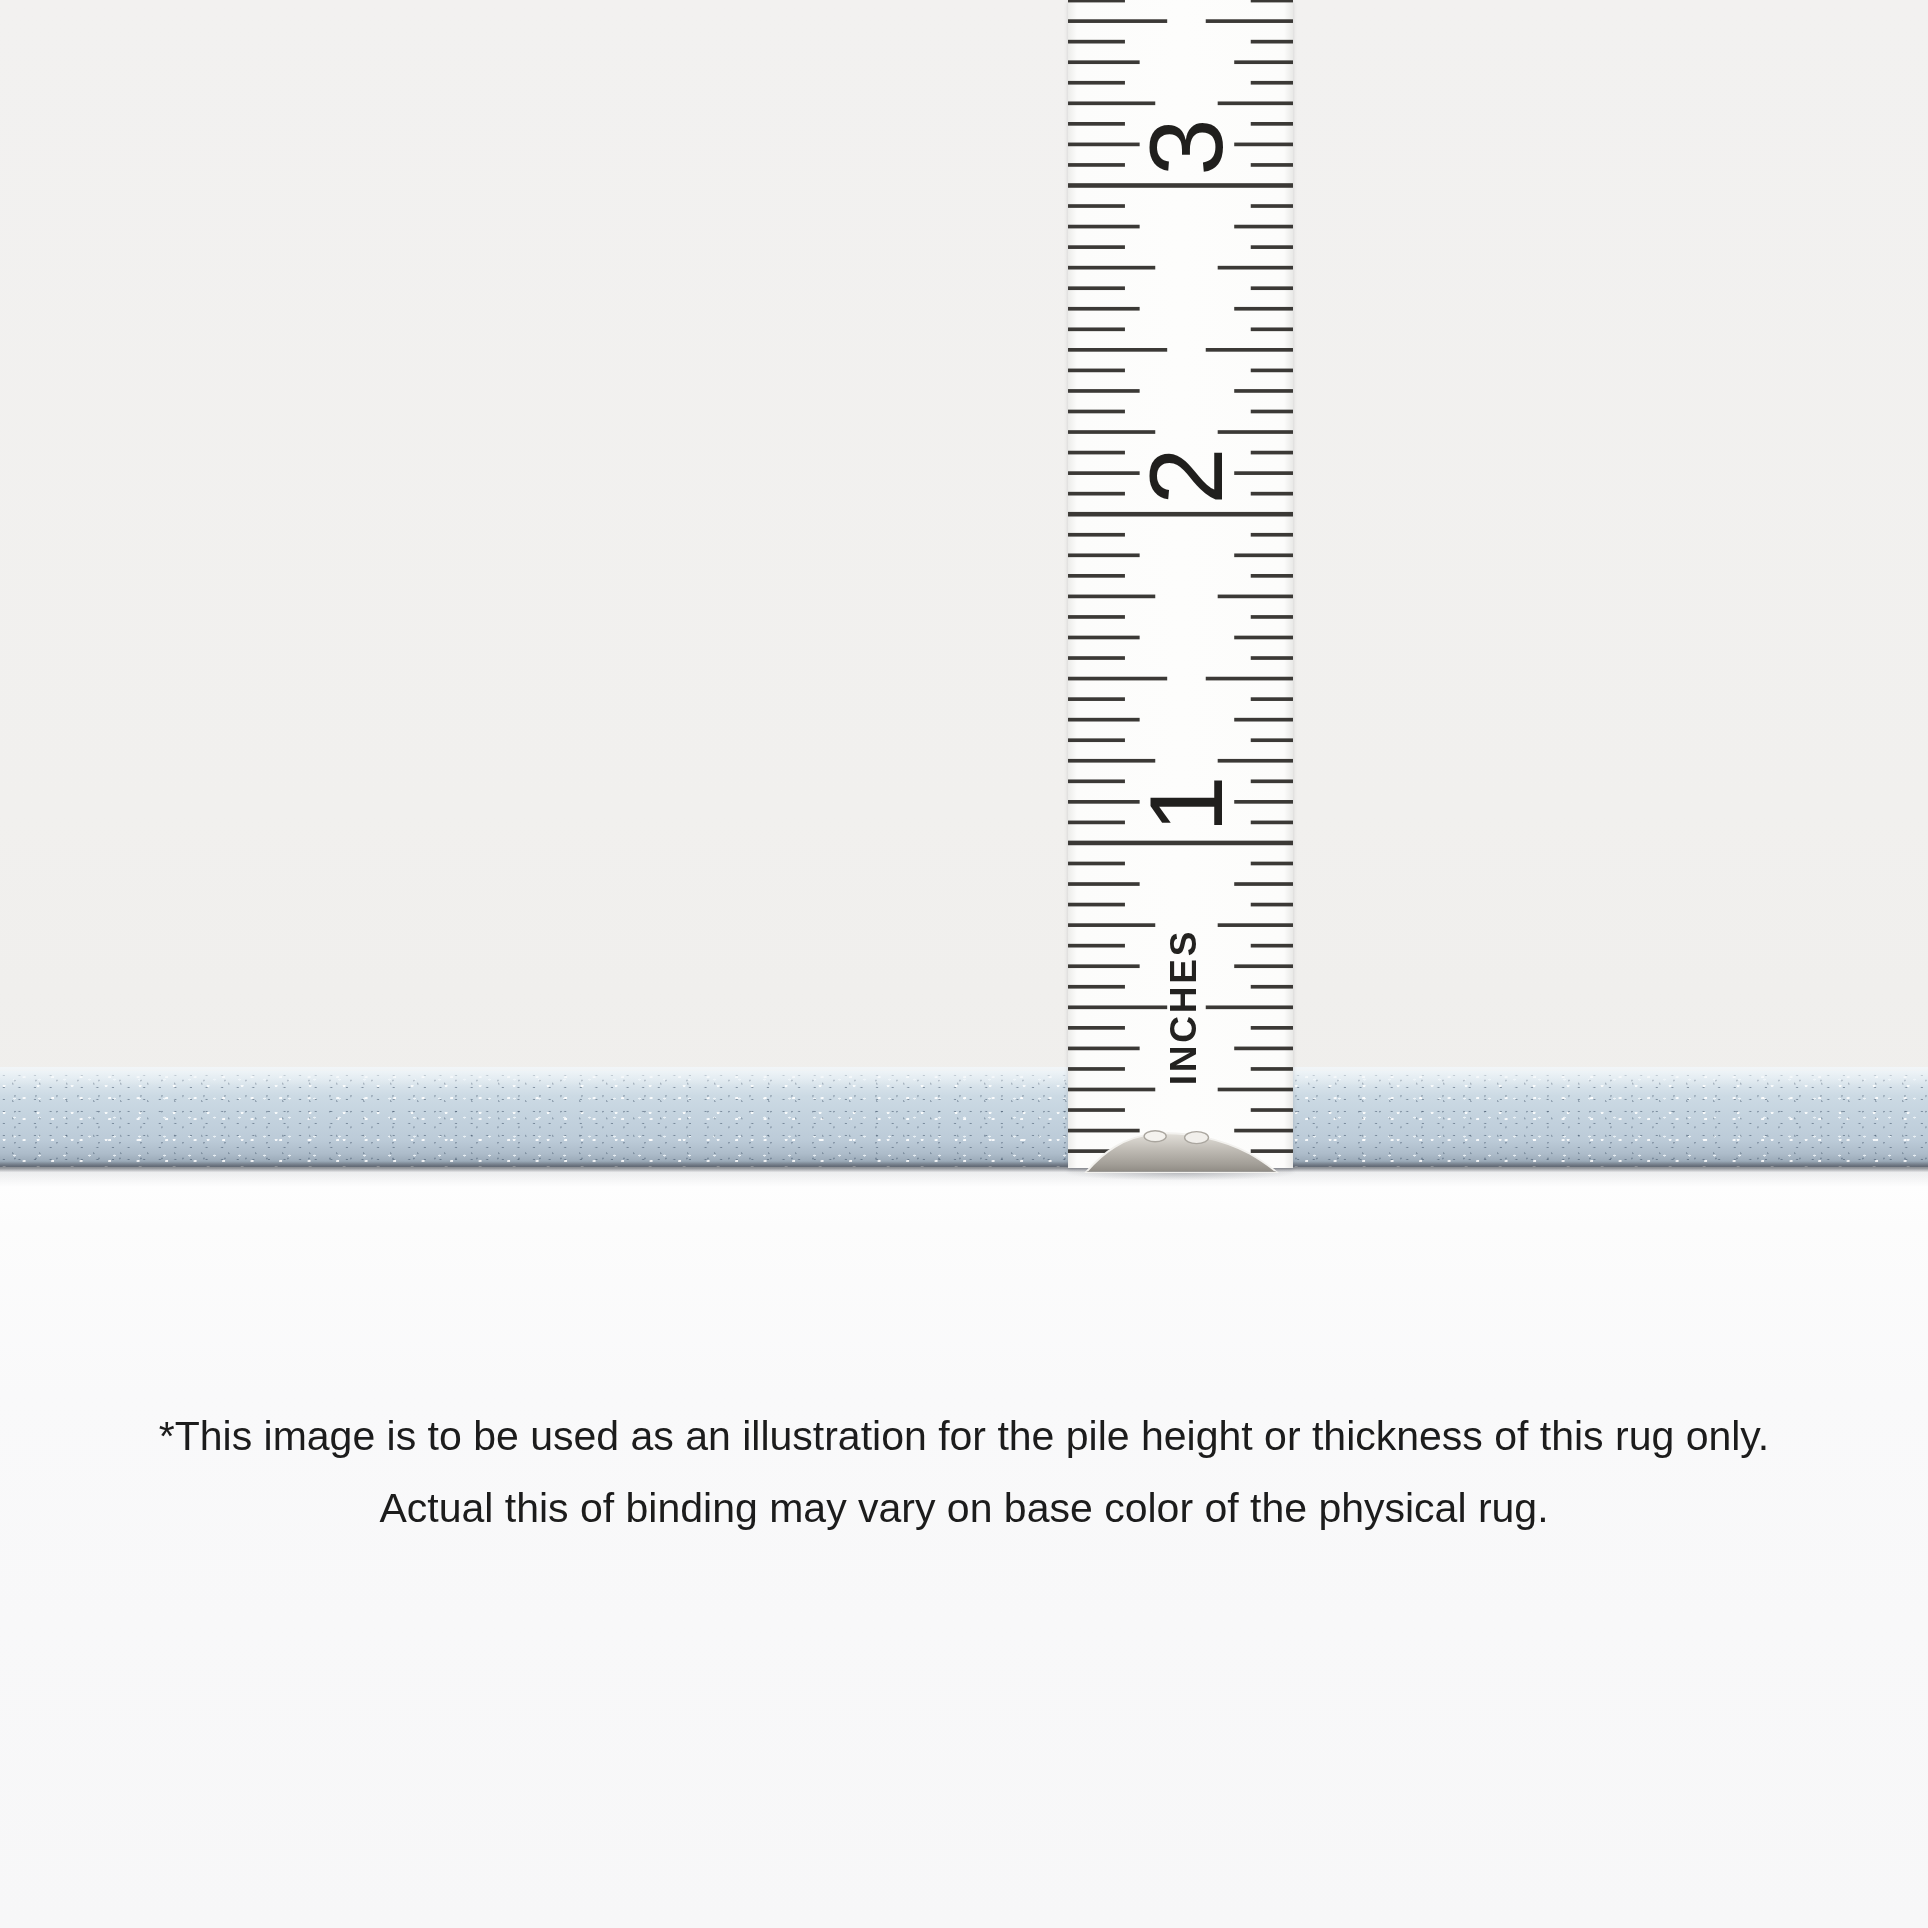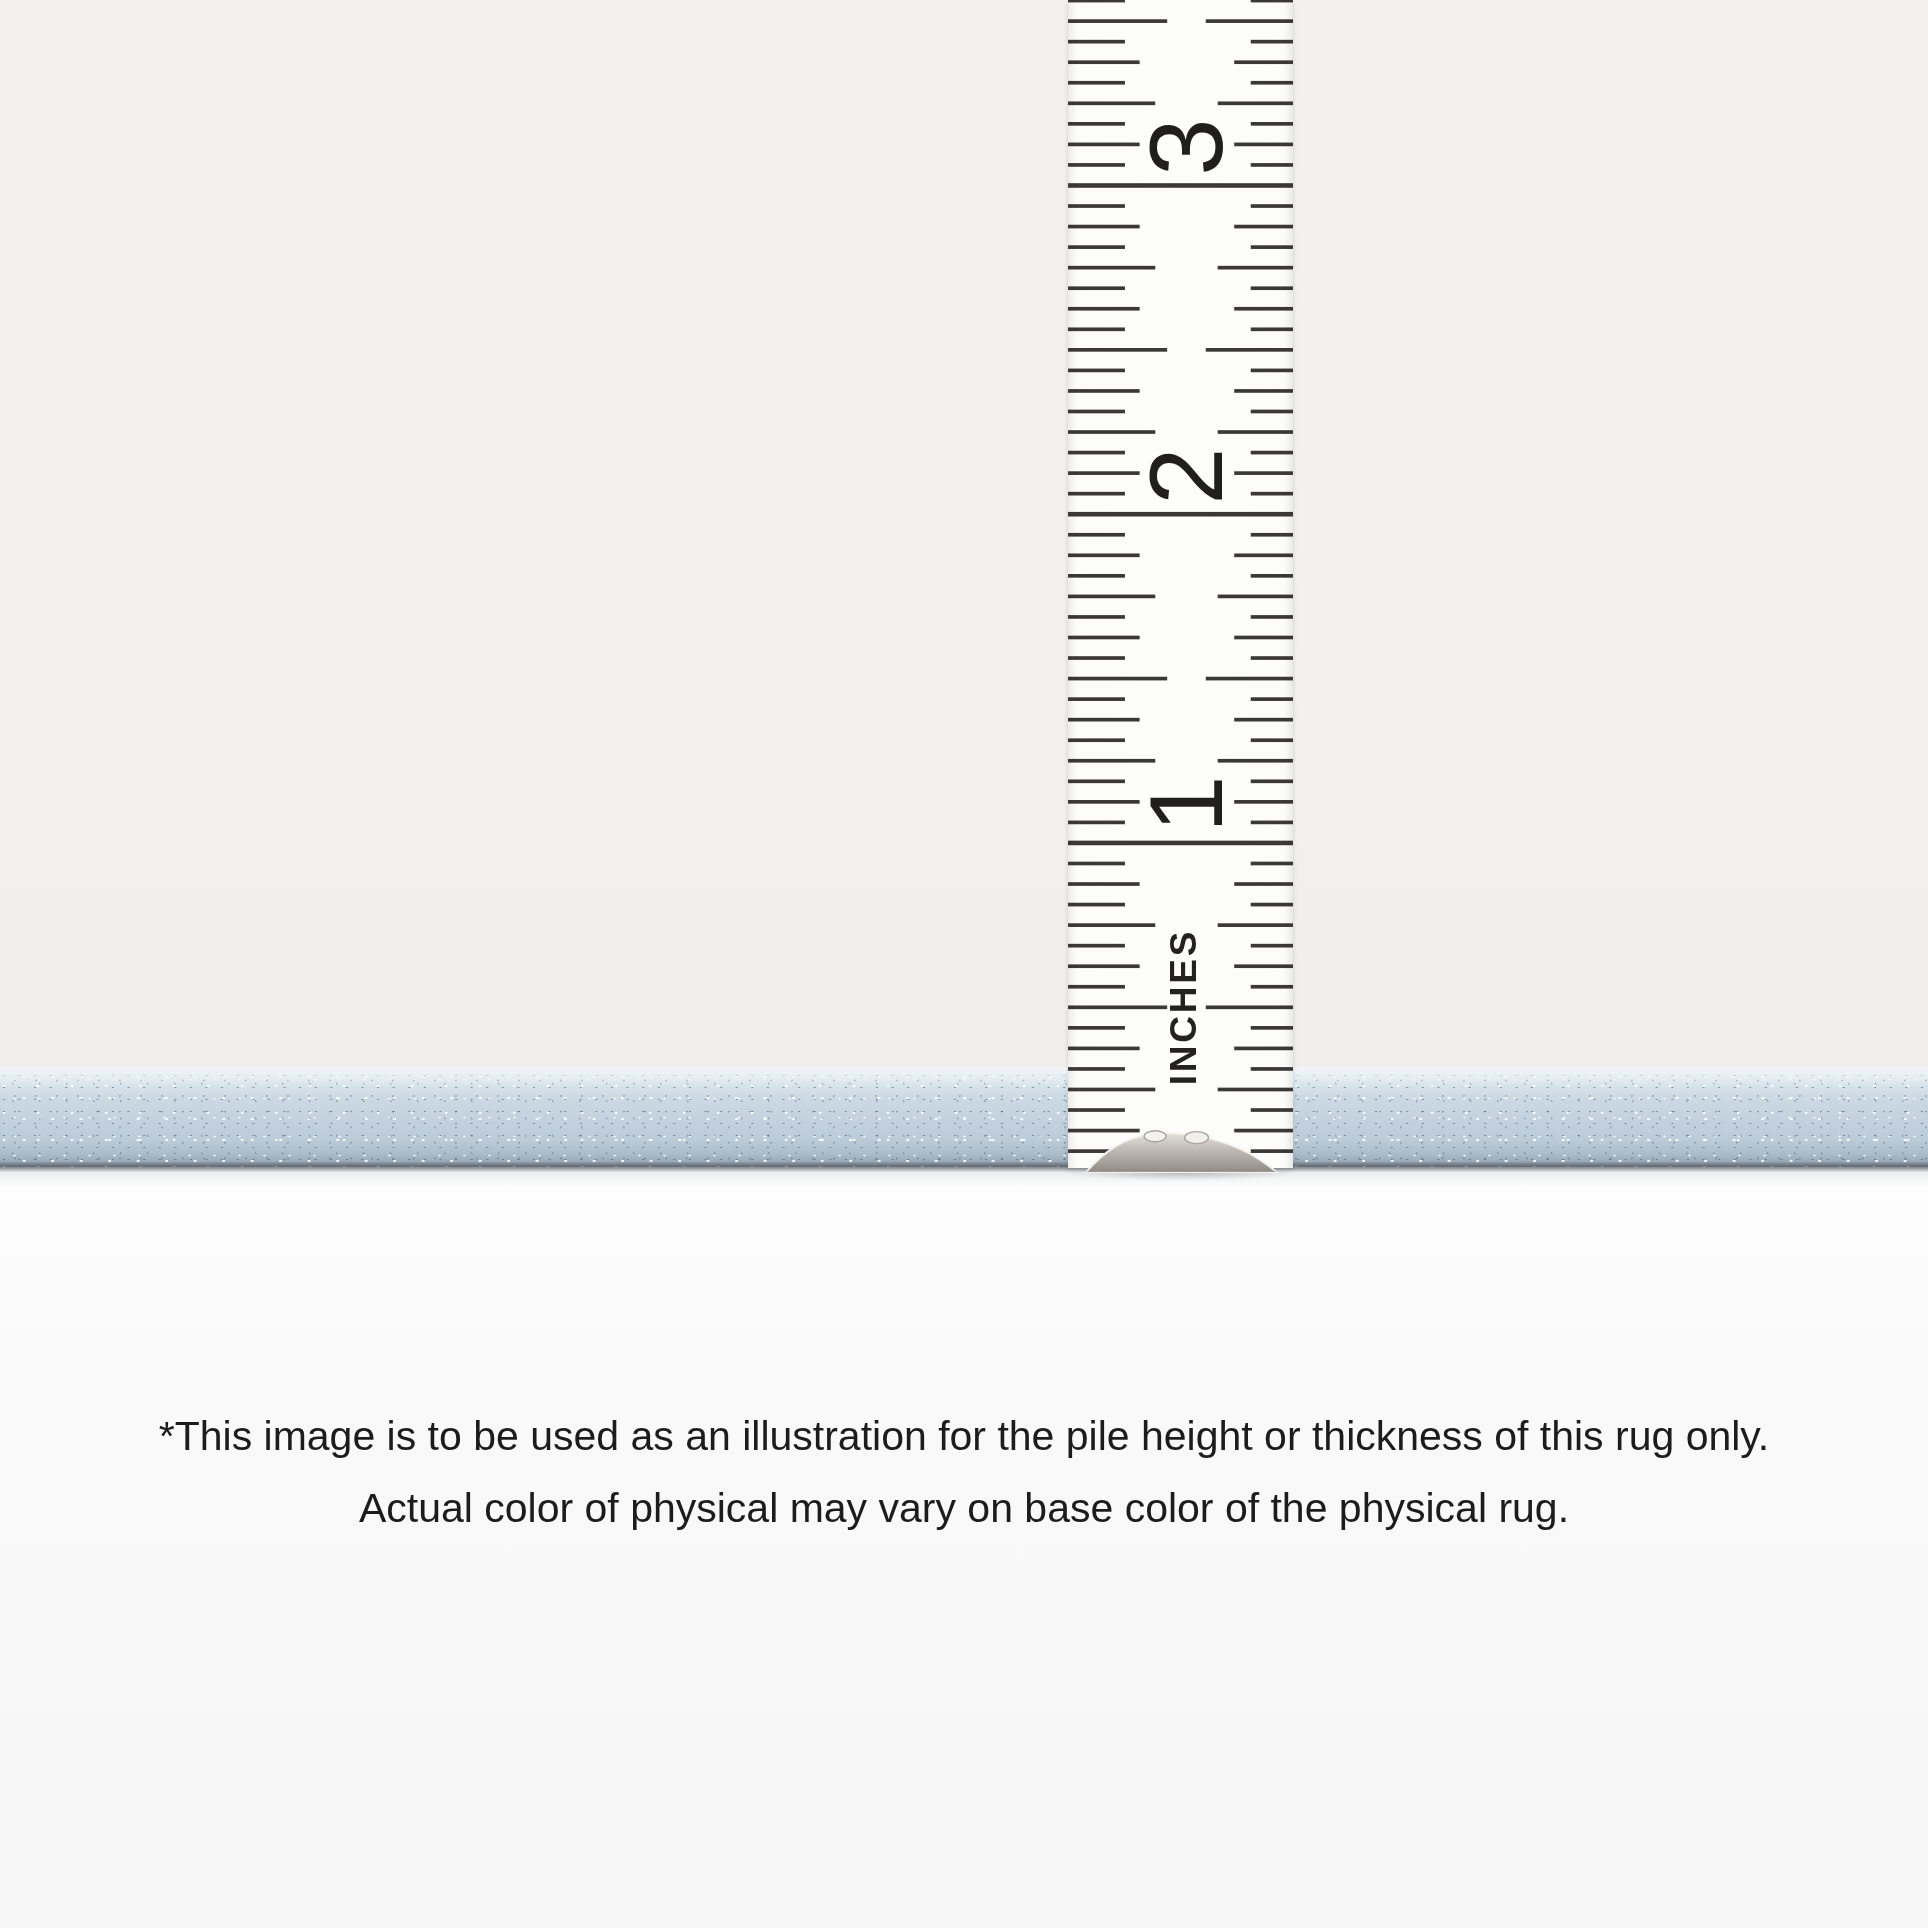--- a/index.html
+++ b/index.html
@@ -223,17 +223,17 @@
       </linearGradient>
     </defs>
     <path d="M 23 51 C 42 29 64 13 96 9.5 C 131 6 171 15 201 31 C 213 38 223 45 230 51 Z" fill="url(#metalGrad)" stroke="#f2f1ee" stroke-width="2"></path>
     <ellipse cx="98" cy="12" rx="12" ry="6" fill="#f4f2ee" stroke="#aaa69f" stroke-width="1.5"></ellipse>
     <ellipse cx="143" cy="13.5" rx="13" ry="6.5" fill="#f1efeb" stroke="#aaa69f" stroke-width="1.5"></ellipse>
     <path d="M 25 50 L 228 50 L 230 51 L 23 51 Z" fill="rgba(70,68,64,0.55)"></path>
   </svg>
 
   <div class="disclaimer">
     <div>*This image is to be used as an illustration for the pile height or thickness of this rug only.</div>
-    <div>Actual color of physical may vary on base color of the physical rug.</div>
+    <div>Actual this of binding may vary on base color of the physical rug.</div>
   </div>
 
 </div>
 
 
 </body></html>

